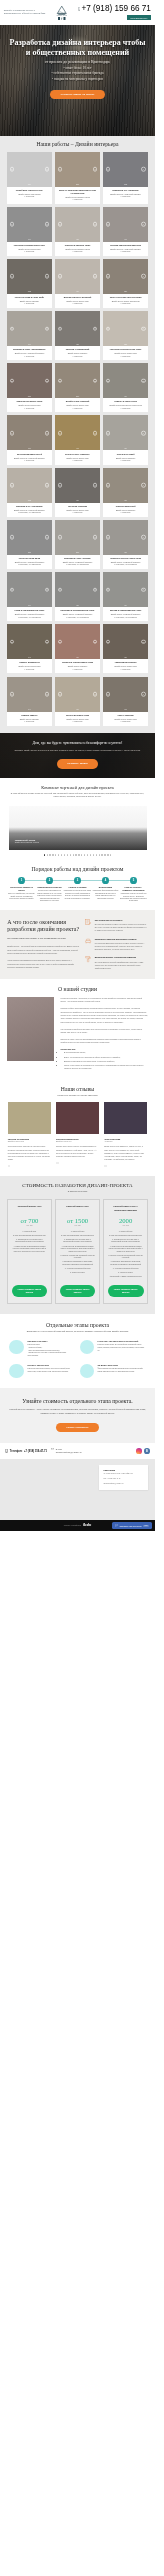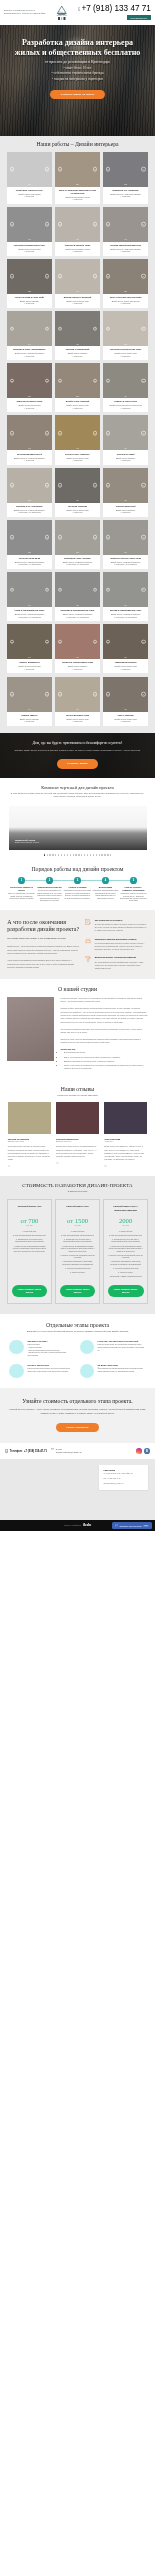--- a/index.html
+++ b/index.html
@@ -375,29 +375,29 @@
         <path d="M27 41 l3 6 l3-6 l-3 4 z M28 47 l2 5 l2-5" fill="#2b4a55"></path>
       </svg>
     </div>
 
     <div class="contact-col">
       <div class="phone-line">
         <svg class="phone-ico" viewBox="0 0 12 16">
           <rect x="2" y="0" width="8" height="16" rx="1.4" fill="none" stroke="#2d3e46" stroke-width="1.3"></rect>
           <line x1="4.5" y1="13.4" x2="7.5" y2="13.4" stroke="#2d3e46" stroke-width="1.2"></line>
         </svg>
-        <span>+7 (918) 133 47 71</span>
+        <span>+7 (918) 159 66 71</span>
       </div>
       <button class="callback-btn">Перезвоните мне</button>
     </div>
   </div>
 
   <div class="hero">
     <div class="hero-inner">
-      <div class="hero-title">Разработка дизайна интерьера жилых и общественных бесплатно</div>
+      <div class="hero-title">Разработка дизайна интерьера чтобы и общественных помещений</div>
       <div class="hero-sub">от проекта до реализации в Краснодаре</div>
       <ul class="hero-list">
         <li>- опыт более 10 лет</li>
         <li>- собственная строительная бригада</li>
         <li>- скидки на материалы у партнеров</li>
       </ul>
       <div class="hero-cta-wrap">
         <button class="btn-orange">Оставить заявку на проект</button>
       </div>
     </div>

